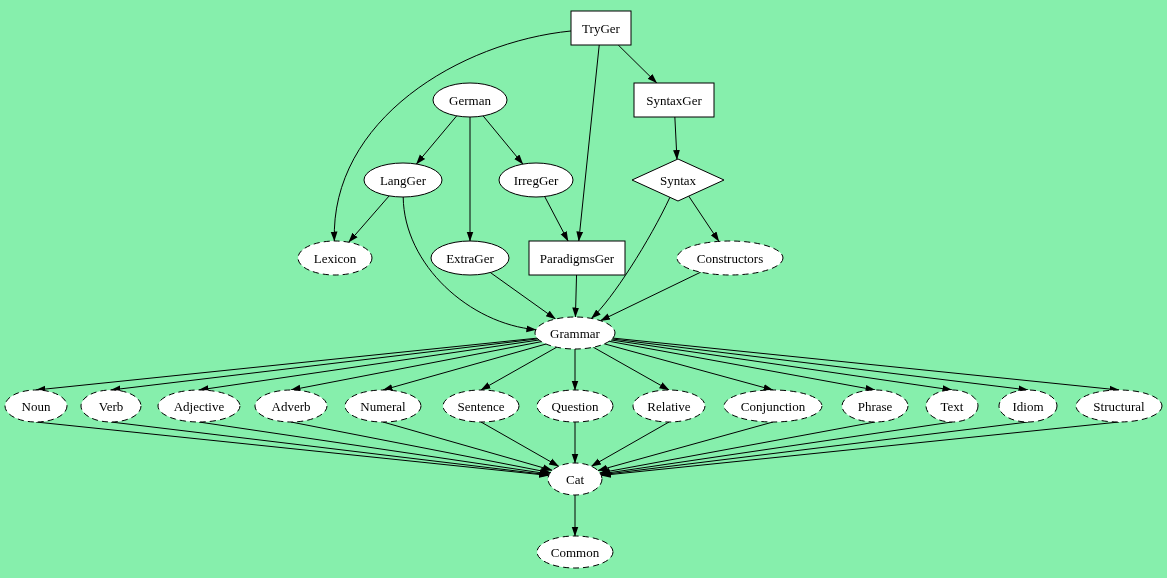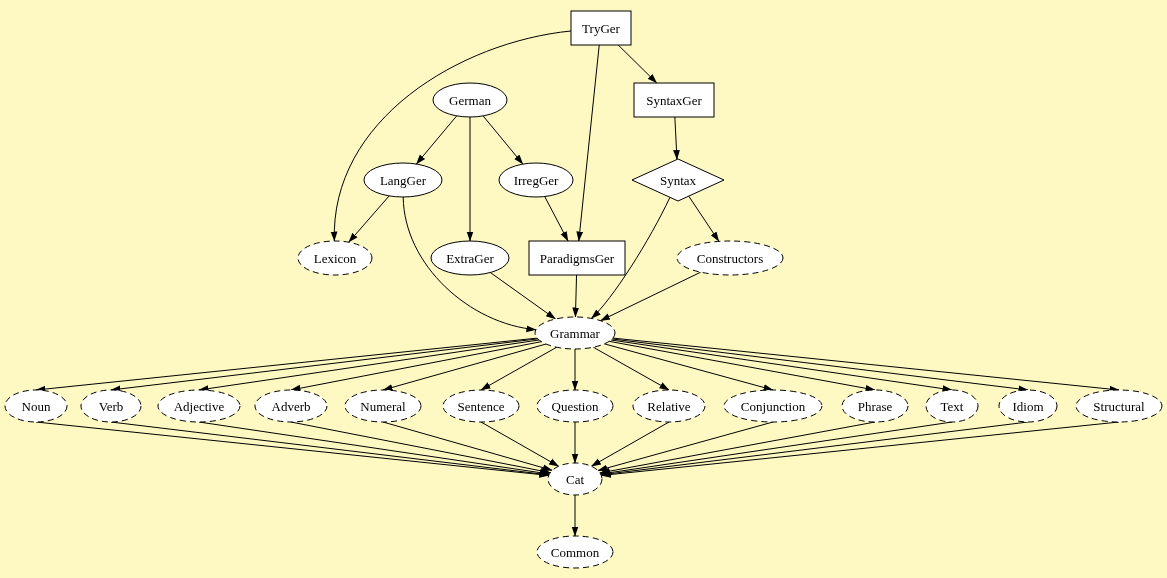--- a/index.html
+++ b/index.html
@@ -1,18 +1,18 @@
 <!DOCTYPE html>
 <html><head>
 <meta charset="utf-8">
 <style>
   html, body { margin: 0; padding: 0; background: #ffffff; }
   .page {
     width: 1167px; height: 578px; position: relative;
-    background: #fef9c3; overflow: hidden;
+    background: #86efac; overflow: hidden;
     font-family: "Liberation Serif", "DejaVu Serif", serif;
   }
   svg { display: block; width: 1167px; height: 578px; }
   .edge { fill: none; stroke: #000000; stroke-width: 1; }
   .node-shape { fill: #ffffff; stroke: #000000; stroke-width: 1; }
   .node-shape.dashed { stroke-dasharray: 6 4; }
   .node-label {
     font-family: "Liberation Serif", "DejaVu Serif", serif;
     font-size: 13px; fill: #000000; text-anchor: middle;
   }

